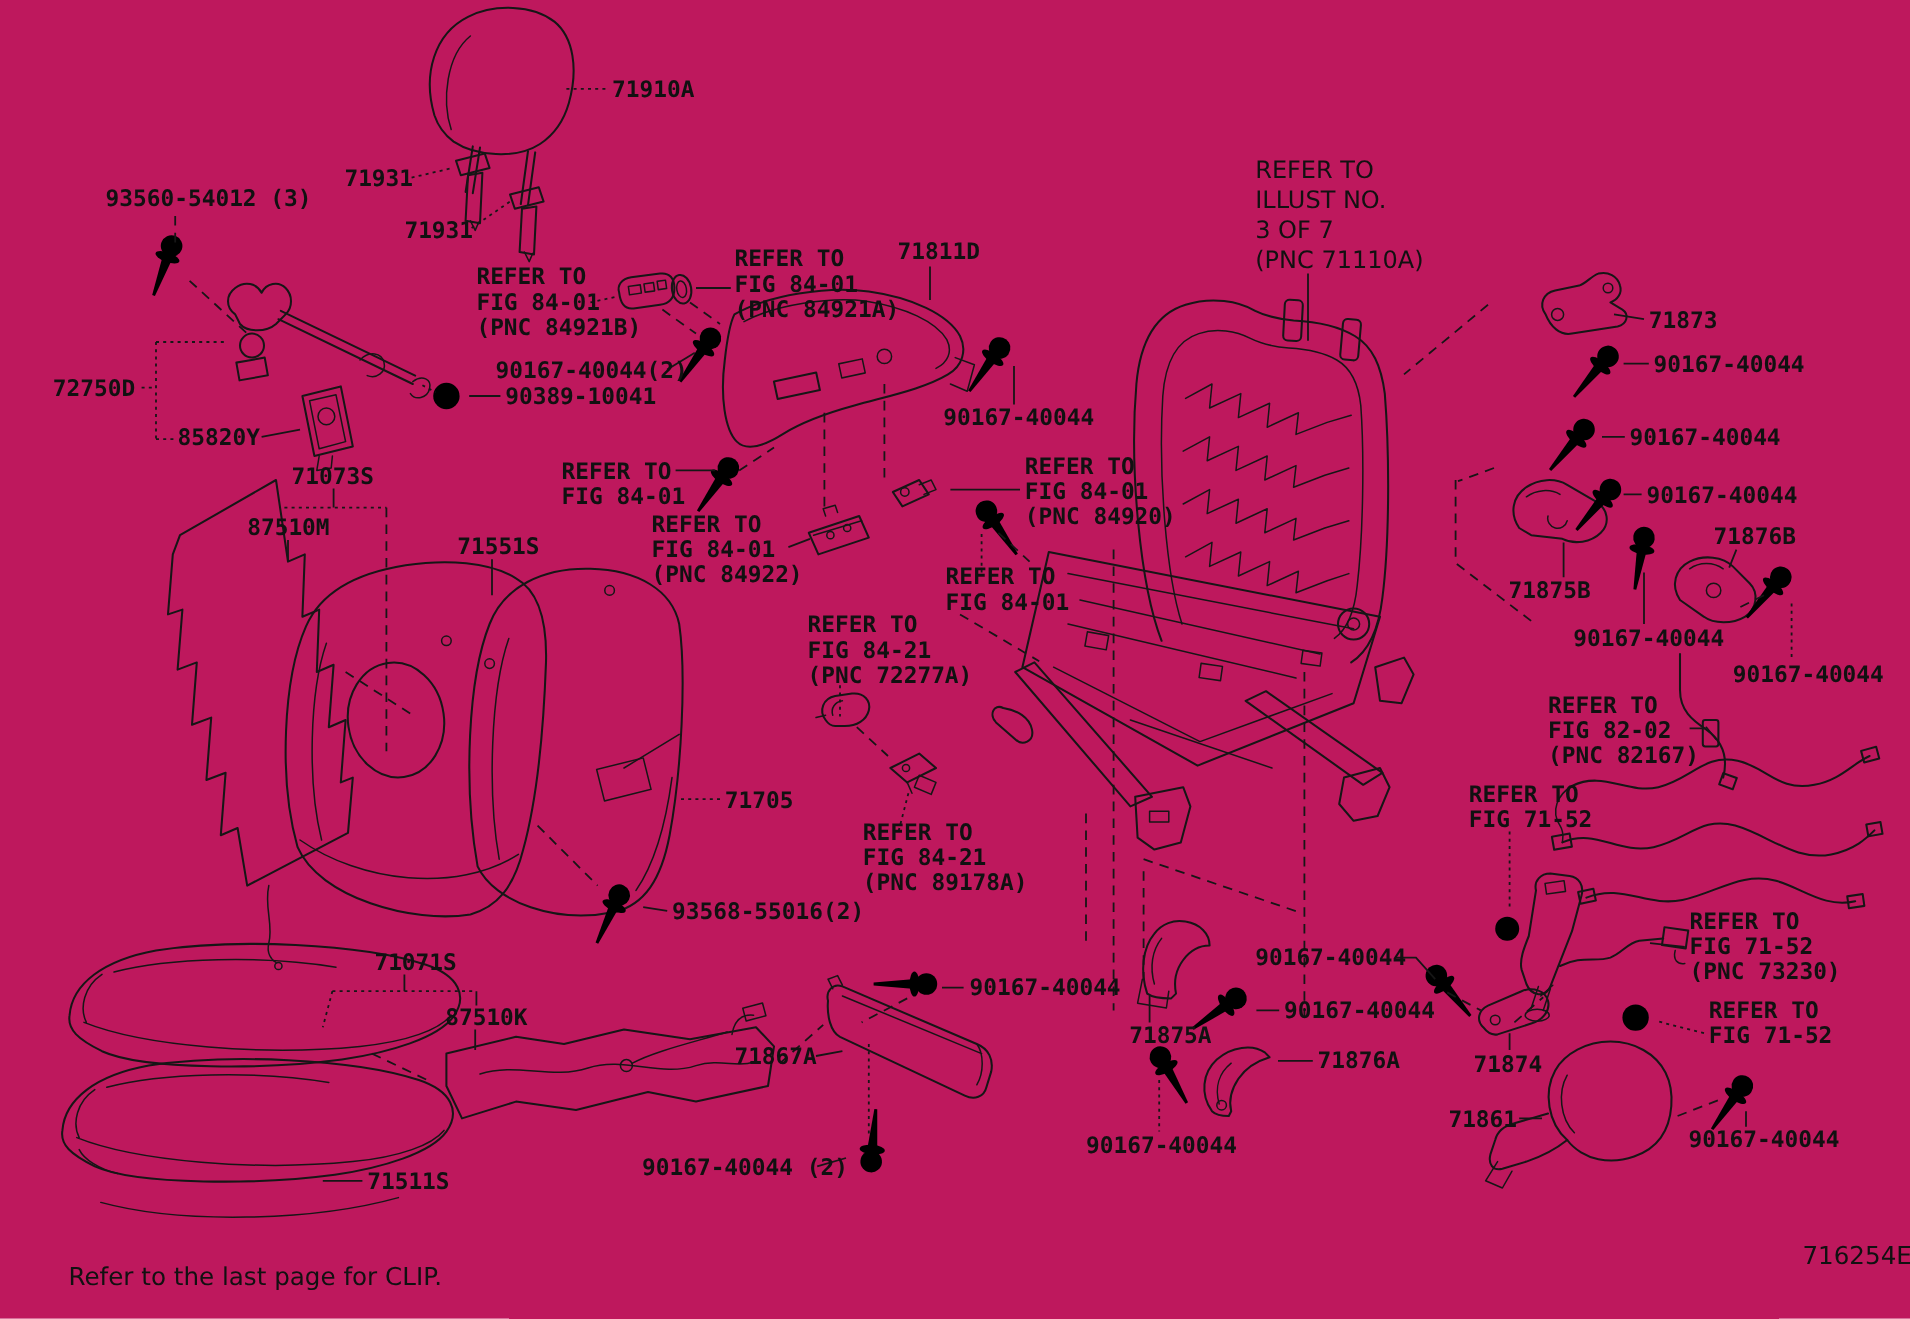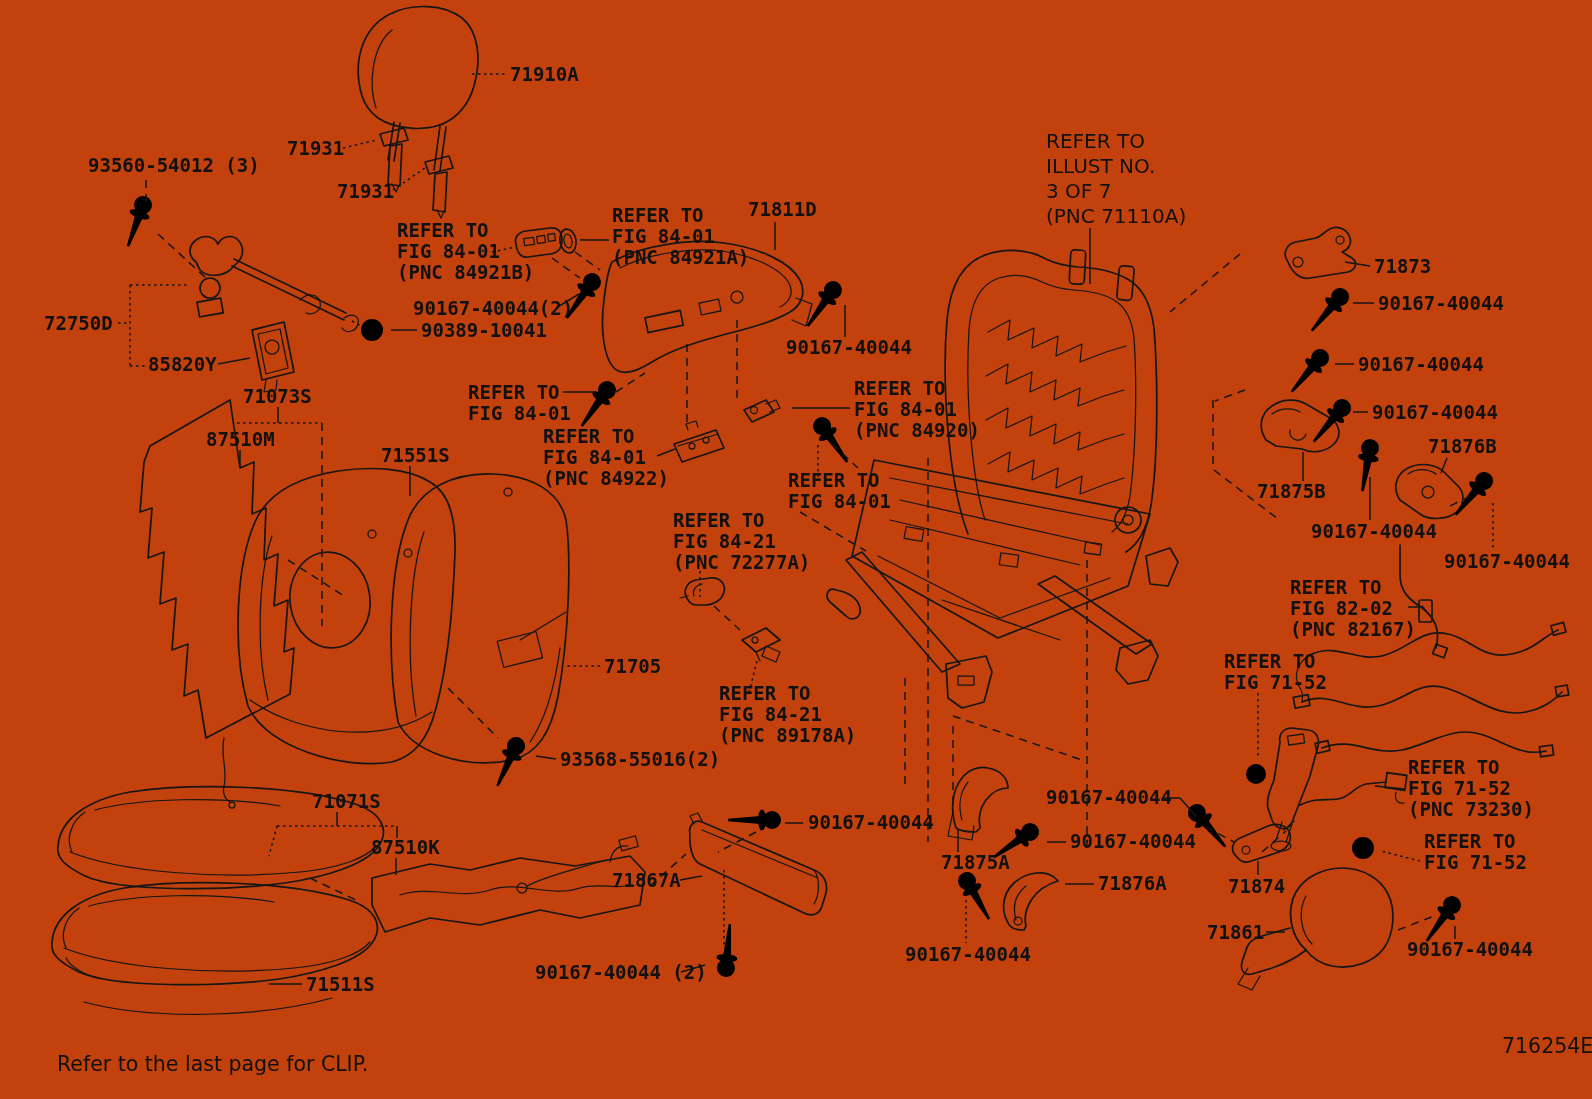--- a/index.html
+++ b/index.html
@@ -1,16 +1,16 @@
 <!DOCTYPE html>
 <html><head>
 <meta charset="utf-8">
 <style>
   html,body{margin:0;padding:0;background:#fff;}
-  .stage{position:relative;width:1592px;height:1099px;background:#c2410c;overflow:hidden;}
+  .stage{position:relative;width:1592px;height:1099px;background:#be185d;overflow:hidden;}
   svg{position:absolute;left:0;top:0;}
   .ink path,.ink rect,.ink circle,.ink ellipse,.ink line,.ink polyline,.ink polygon{
     fill:none;stroke:#161616;stroke-width:1.7;stroke-linecap:round;stroke-linejoin:round;}
   .ink .thin{stroke-width:1.25;}
   .lead path{fill:none;stroke:#161616;stroke-width:1.5;}
   .lead .dot{stroke-dasharray:2.5 3.5;}
   .lead .dash{stroke-dasharray:8 6;}
   .t-label{font-family:"DejaVu Sans Mono","Liberation Mono",monospace;font-weight:700;font-size:19px;fill:#111;}
   .t-illust{font-family:"DejaVu Sans","Liberation Sans",sans-serif;font-weight:400;font-size:20px;fill:#111;}
   .t-note{font-family:"DejaVu Sans","Liberation Sans",sans-serif;font-size:20.5px;fill:#111;}

